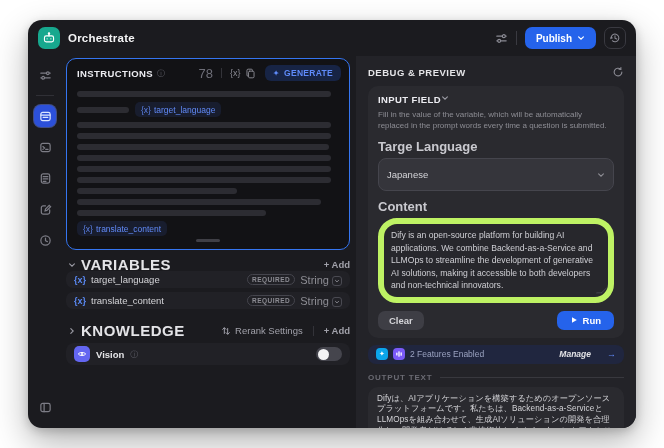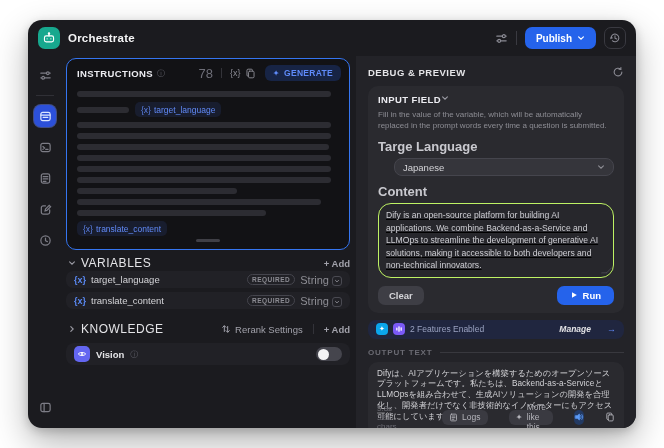--- a/index.html
+++ b/index.html
@@ -43,21 +43,21 @@
   .gen-btn { display:flex; align-items:center; gap:4px; background:#172445; color:#5f8bfa; font-size:8.5px; font-weight:bold; letter-spacing:.3px; border-radius:6px; padding:3px 8px; margin-left:5px; cursor:pointer; }
   .inst-body { padding:6px 10px; position:relative; height:160px; cursor:text; }
   .skl { height:6px; border-radius:3px; background:#2c2c32; margin-bottom:5px; }
   .skl-row { display:flex; align-items:center; gap:6px; margin-bottom:5px; }
   .skl-row .skl { margin-bottom:0; }
   .var-tag { display:inline-block; background:#181d2e; color:#618af7; font-size:8.5px; border-radius:5px; padding:2.5px 6px; cursor:pointer; }
   .var-tag .pfx { margin-right:3px; opacity:.9; }
   .drag-handle { position:absolute; bottom:3px; left:50%; transform:translateX(-50%); width:24px; height:3px; border-radius:2px; background:#3f3f46; cursor:ns-resize; }
 
   .sec-hd { position:absolute; left:6px; width:282px; display:flex; align-items:center; gap:5px; }
-  .sec-title { color:#e4e4e7; font-size:12px; font-weight:normal; letter-spacing:.5px; }
+  .sec-title { color:#e4e4e7; font-size:15px; font-weight:bold; letter-spacing:.5px; }
   .sec-right { margin-left:auto; display:flex; align-items:center; gap:6px; }
   .add-lbl { color:#a1a1aa; font-size:9.5px; font-weight:bold; cursor:pointer; }
   .rerank { display:flex; align-items:center; gap:4px; color:#a1a1aa; font-size:9.5px; cursor:pointer; }
 
   .var-row { position:absolute; left:4px; width:284px; height:17px; background:#212126; border-radius:7px; display:flex; align-items:center; padding:0 8px; gap:5px; cursor:pointer; }
   .var-pfx { color:#5b8bf7; font-size:9px; font-weight:bold; }
   .var-name { color:#d4d4d8; font-size:9.5px; }
   .var-right { margin-left:auto; display:flex; align-items:center; gap:5px; }
   .req-badge { border:1px solid #45454d; color:#8d8d94; font-size:6.5px; font-weight:bold; letter-spacing:.5px; border-radius:6px; padding:1px 4px; }
   .type-lbl { color:#8d8d94; font-size:11px; display:flex; align-items:flex-end; gap:3px; cursor:pointer; }
@@ -73,24 +73,24 @@
   .right { position:absolute; left:328px; top:36px; right:0; bottom:0; background:#232328; padding:8px 12px; }
   .dbg-hd { display:flex; align-items:center; margin:2px 0 8px 0; }
   .dbg-title { color:#e4e4e7; font-size:9.5px; font-weight:bold; letter-spacing:.5px; }
   .dbg-hd .icon-btn { margin-left:auto; }
 
   .card { background:#2a2a2f; border-radius:10px; padding:8px 10px; }
   .if-hd { display:flex; cursor:pointer; }
   .if-title { color:#ececf1; font-size:9.5px; font-weight:bold; letter-spacing:.4px; }
   .if-desc { color:#8d8d94; font-size:8px; line-height:1.4; margin-top:4px; }
   .fld-lbl { color:#c9c9cf; font-size:13px; font-weight:bold; margin:8px 0 4px 0; }
-  .select { height:18px; background:#35353b; border:1px solid #45454d; border-radius:8px; display:flex; align-items:center; padding:0 8px; cursor:pointer;margin-left:16px; }
+  .select { height:33px; background:#35353b; border:1px solid #45454d; border-radius:8px; display:flex; align-items:center; padding:0 8px; cursor:pointer; }
   .select-val { color:#d4d4d8; font-size:9.5px; }
   .select .chev { margin-left:auto; }
-  .txtarea { position:relative; min-height:52px; background:#27272c; border:1px solid #bef264; border-radius:13px; padding:5px 7px; cursor:text;text-decoration:underline; }
+  .txtarea { position:relative; min-height:52px; background:#27272c; border:6px solid #bef264; border-radius:19px; padding:5px 7px; cursor:text; }
   .txtarea-text { color:#cfcfd4; font-size:8.6px; line-height:1.45; }
   .resize-grip { position:absolute; right:3px; bottom:3px; width:7px; height:7px; border-right:1.5px solid #5a5a63; border-bottom:1.5px solid #5a5a63; transform:skew(-45deg,0) scale(.8); opacity:.8; }
   .btn-row { display:flex; align-items:center; margin-top:8px; }
   .clear-btn { height:19px; background:#3e3e45; border-radius:7px; color:#d4d4d8; font-size:9.5px; font-weight:bold; display:flex; align-items:center; padding:0 11px; cursor:pointer; }
   .run-btn { margin-left:auto; height:19px; background:#2563eb; border-radius:7px; color:#fff; font-size:9.5px; font-weight:bold; display:flex; align-items:center; gap:5px; padding:0 13px; cursor:pointer; }
 
   .feat-bar { margin-top:7px; height:19px; background:#20263f; border-radius:8px; display:flex; align-items:center; gap:5px; padding:0 8px; cursor:pointer; }
   .feat-ic { width:12px; height:12px; border-radius:4px; display:flex; align-items:center; justify-content:center; font-size:7px; color:#fff; }
   .feat-ic.c1 { background:#0ba5ec; }
   .feat-ic.c2 { background:#7a5af8; }

